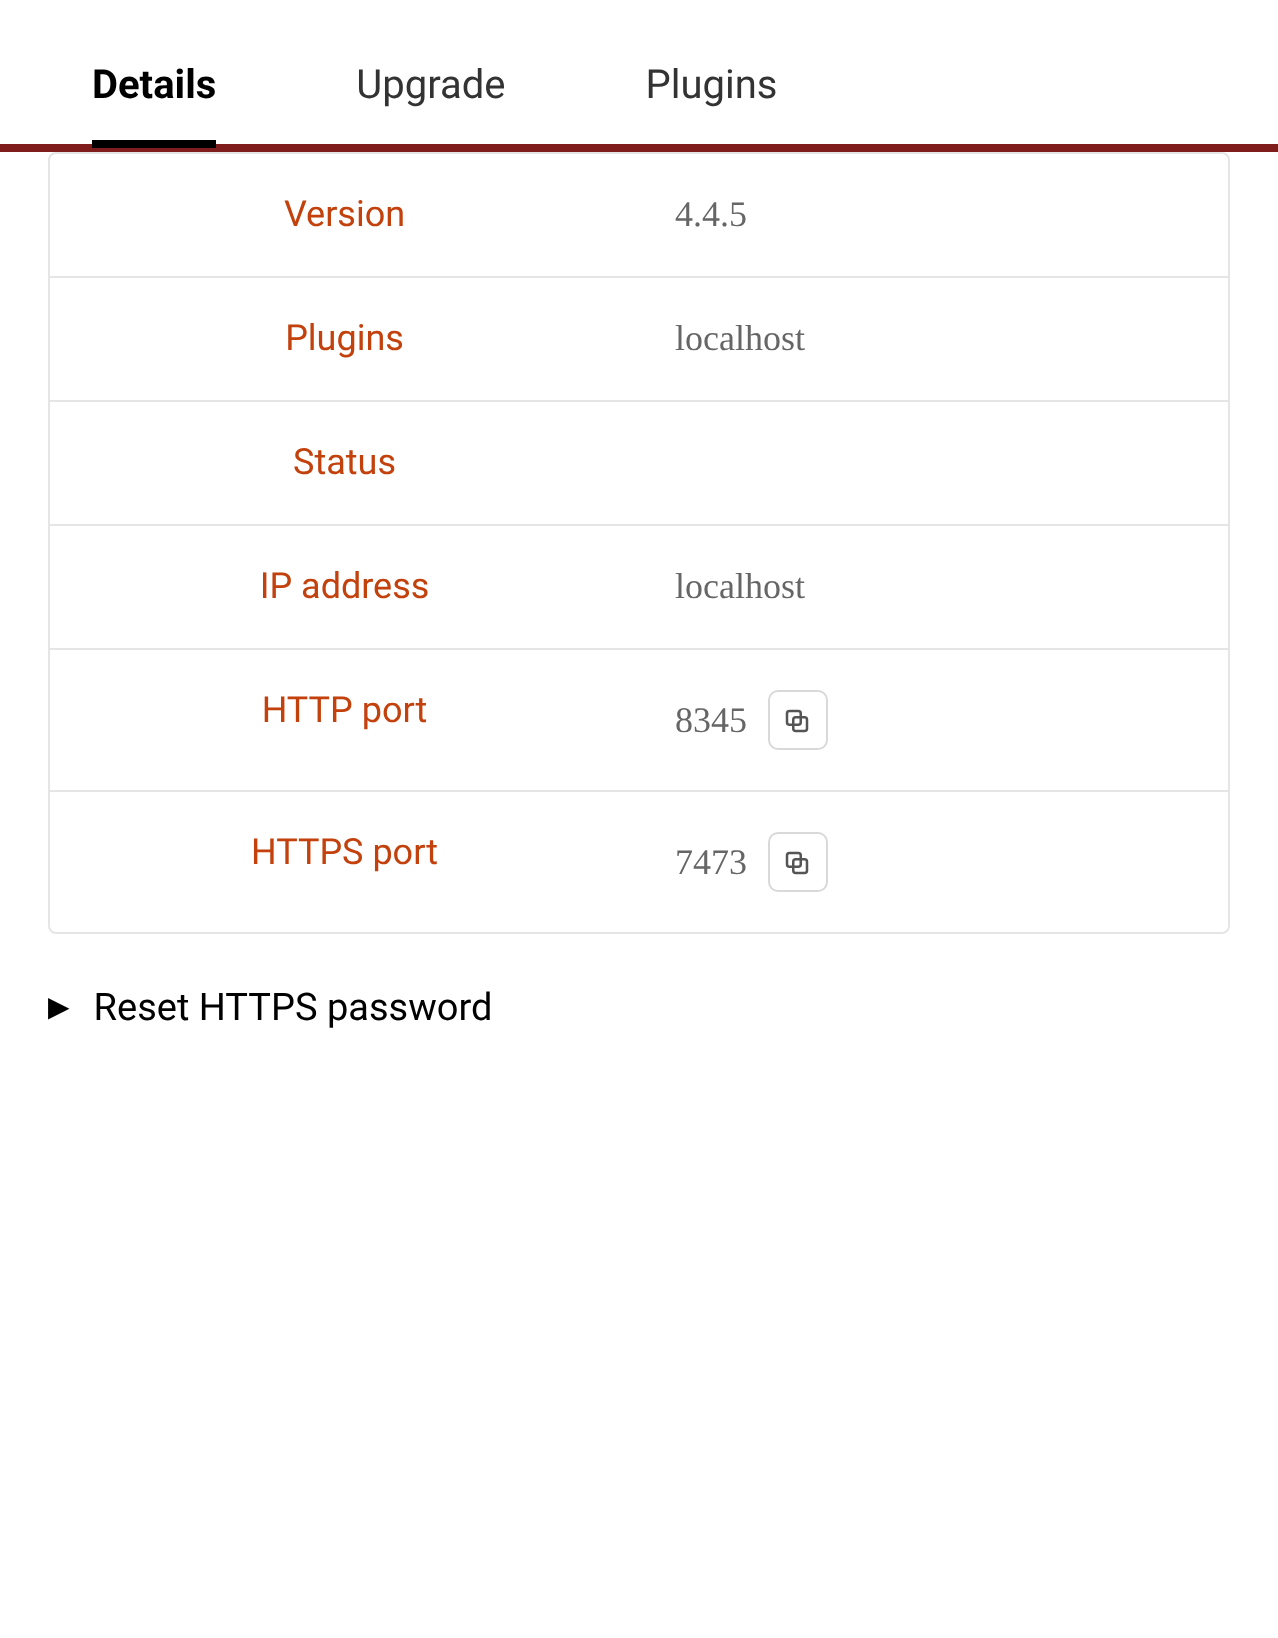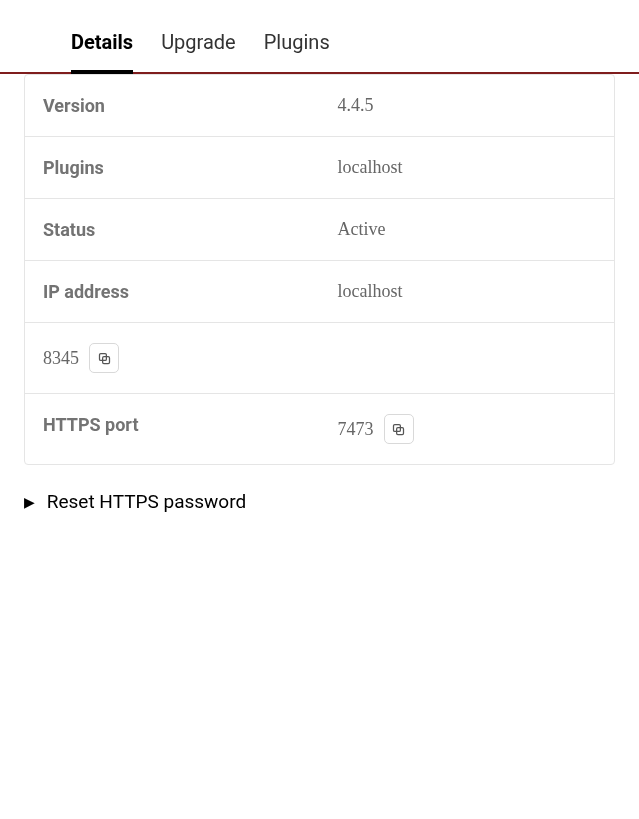--- a/index.html
+++ b/index.html
@@ -1,30 +1,30 @@
 <!DOCTYPE html>
 <html><head>
 <meta charset="utf-8">
 <style>
   * { box-sizing: border-box; margin: 0; padding: 0; }
   html, body { width: 639px; height: 819px; background: #fff; font-family: -apple-system, BlinkMacSystemFont, "Segoe UI", Roboto, "Helvetica Neue", Arial, sans-serif; color: #222; }
   .container { padding: 0; }
   
-  .tabs { display: flex; gap: 28px; padding: 30px 22px 0 71px; border-bottom: 2px solid #7f1d1d; }
+  .tabs { display: flex; gap: 70px; padding: 30px 22px 0 46px; border-bottom: 4px solid #7f1d1d; }
   .tab { font-size: 20px; font-weight: 400; color: #333; padding-bottom: 16px; cursor: pointer; }
   .tab.active { font-weight: 700; color: #000; border-bottom: 4px solid #000; margin-bottom: -2px; }
   
   .detail-head { padding: 25px 24px 30px 24px; }
   .detail-title { font-size: 24px; font-weight: 700; color: #000; margin-bottom: 18px; }
   .detail-desc { font-size: 22px; color: #bdbdbd; font-weight: 400; }
   
   .info-table { margin: 0 24px; border: 1px solid #e5e5e5; border-radius: 4px; }
   .info-row { display: flex; border-bottom: 1px solid #e5e5e5; }
   .info-row:last-child { border-bottom: none; }
-  .info-label { width: 50%; padding: 20px 18px; font-size: 18px; font-weight: 700; color: #737373; }
+  .info-label { width: 50%; padding: 20px 18px; font-size: 18px; font-weight: 400; color: #c2410c; text-align: center; }
   .info-value { width: 50%; padding: 20px 18px; font-size: 18px; font-family: Liberation Serif, serif; color: #666; display: flex; align-items: center; gap: 10px; }
   .copy-btn { width: 30px; height: 30px; border: 1px solid #d9d9d9; border-radius: 5px; background: #fff; display:inline-flex; align-items:center; justify-content:center; cursor:pointer; color:#555; }
   .copy-btn svg { width: 15px; height: 15px; }
   
   .reset-line { padding: 25px 24px; display: flex; align-items: center; gap: 12px; font-size: 19px; color: #000; cursor: pointer; }
   .reset-line .caret { font-size: 14px; }
 </style>
 </head>
 <body>
 
@@ -45,31 +45,29 @@
         </div>
     </div>
     <div class="info-row">
       <div class="info-label">Plugins</div>
       <div class="info-value">
           <span>localhost</span>
         </div>
     </div>
     <div class="info-row">
       <div class="info-label">Status</div>
-      <div class="info-value">
-          <span>Active</span>
-        </div>
     </div>
     <div class="info-row">
       <div class="info-label">IP address</div>
       <div class="info-value">
           <span>localhost</span>
         </div>
     </div>
     <div class="info-row">
+      <div class="info-label">HTTP port</div>
       <div class="info-value">
         <span>8345</span>
         <button class="copy-btn">
           <svg viewBox="0 0 24 24" fill="none" stroke="currentColor" stroke-width="2" stroke-linecap="round" stroke-linejoin="round">
               <rect x="9" y="9" width="11" height="11" rx="2"></rect>
               <rect x="4" y="4" width="11" height="11" rx="2"></rect>
             </svg>
         </button>
       </div>
     </div>

